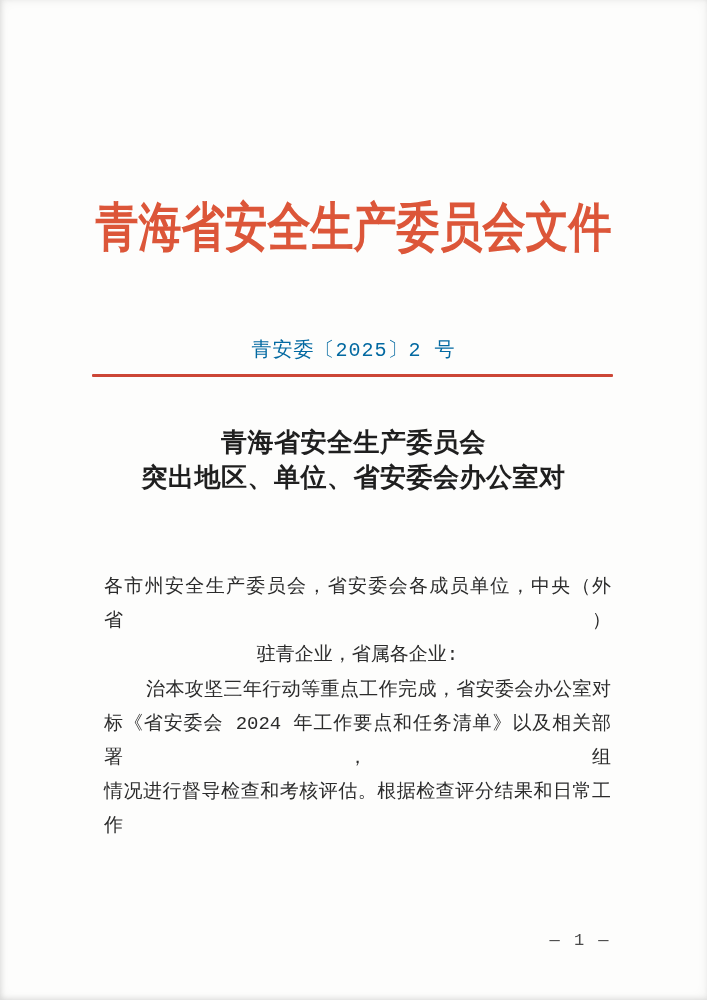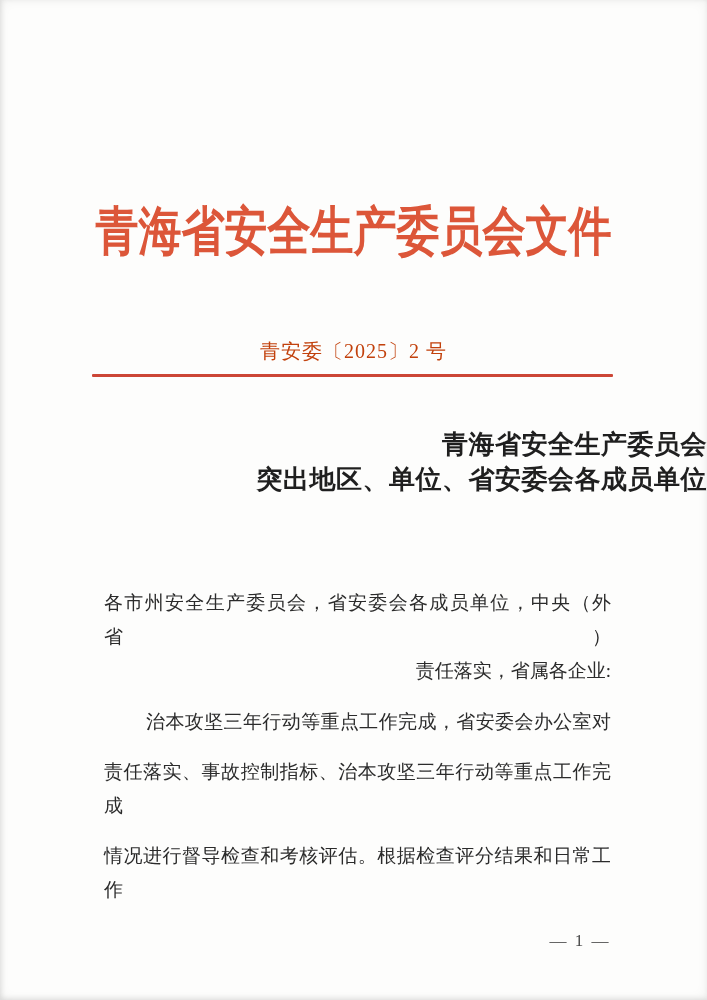--- a/index.html
+++ b/index.html
@@ -6,21 +6,21 @@
     margin: 0;
     padding: 0;
     background: #ffffff;
   }
   .page {
     position: relative;
     width: 707px;
     height: 1000px;
     background: #fdfdfc;
     overflow: hidden;
-    font-family: Liberation Serif, serif;
+    font-family: Liberation Mono, monospace;
     color: #2b2b2b;
     box-shadow: inset 0 0 12px rgba(0,0,0,0.06), inset 3px 0 4px rgba(0,0,0,0.05), inset 0 -3px 4px rgba(0,0,0,0.05);
   }
   .red-title {
     position: absolute;
     top: 202px;
     left: 0;
     right: 0;
     text-align: center;
     font-size: 43px;
@@ -32,21 +32,21 @@
     white-space: nowrap;
   }
   .doc-no {
     position: absolute;
     top: 338px;
     left: 0;
     right: 0;
     text-align: center;
     font-size: 20px;
     line-height: 26px;
-    color: #c2410c;
+    color: #0369a1;
     letter-spacing: 1px;
   }
   .red-rule {
     position: absolute;
     top: 374px;
     left: 92px;
     width: 521px;
     height: 3px;
     border-radius: 1px;
   }
@@ -66,27 +66,26 @@
     position: absolute;
     top: 570px;
     left: 104px;
     width: 507px;
     font-size: 19px;
     line-height: 34.2px;
     color: #2b2b2b;
   }
   .line {
     white-space: nowrap;
-    text-align: right;
+    text-align: center;
   }
   .line.fill {
     white-space: normal;
     text-align: justify;
     text-align-last: justify;
-    margin-top: 16px;
   }
   .para .line:first-child {
     text-indent: 42px;
   }
   .page-no {
     position: absolute;
     top: 930px;
     left: 540px;
     width: 80px;
     font-size: 17px;
@@ -103,28 +102,28 @@
 <div class="page">
 
   <div class="red-title" style="color: rgb(220, 86, 57);">青海省安全生产委员会文件</div>
 
   <div class="doc-no">青安委〔2025〕2 号</div>
 
   <div class="red-rule" style="background-color: rgb(204, 70, 54);"></div>
 
   <div class="title-block">
       <div class="line center">青海省安全生产委员会</div>
-      <div class="line center">突出地区、单位、省安委会各成员单位</div>
+      <div class="line center">突出地区、单位、省安委会办公室对</div>
     </div>
 
   <div class="body-block">
     <div class="line fill">各市州安全生产委员会，省安委会各成员单位，中央（外省）</div>
-    <div class="line">责任落实，省属各企业:</div>
+    <div class="line">驻青企业，省属各企业:</div>
     <div class="para">
         <div class="line fill">治本攻坚三年行动等重点工作完成，省安委会办公室对</div>
-        <div class="line fill">责任落实、事故控制指标、治本攻坚三年行动等重点工作完成</div>
+        <div class="line fill">标《省安委会 2024 年工作要点和任务清单》以及相关部署，组</div>
         <div class="line fill">情况进行督导检查和考核评估。根据检查评分结果和日常工作</div>
       </div>
   </div>
 
   <div class="page-no">— 1 —</div>
 
 </div>
 
 </body></html>

